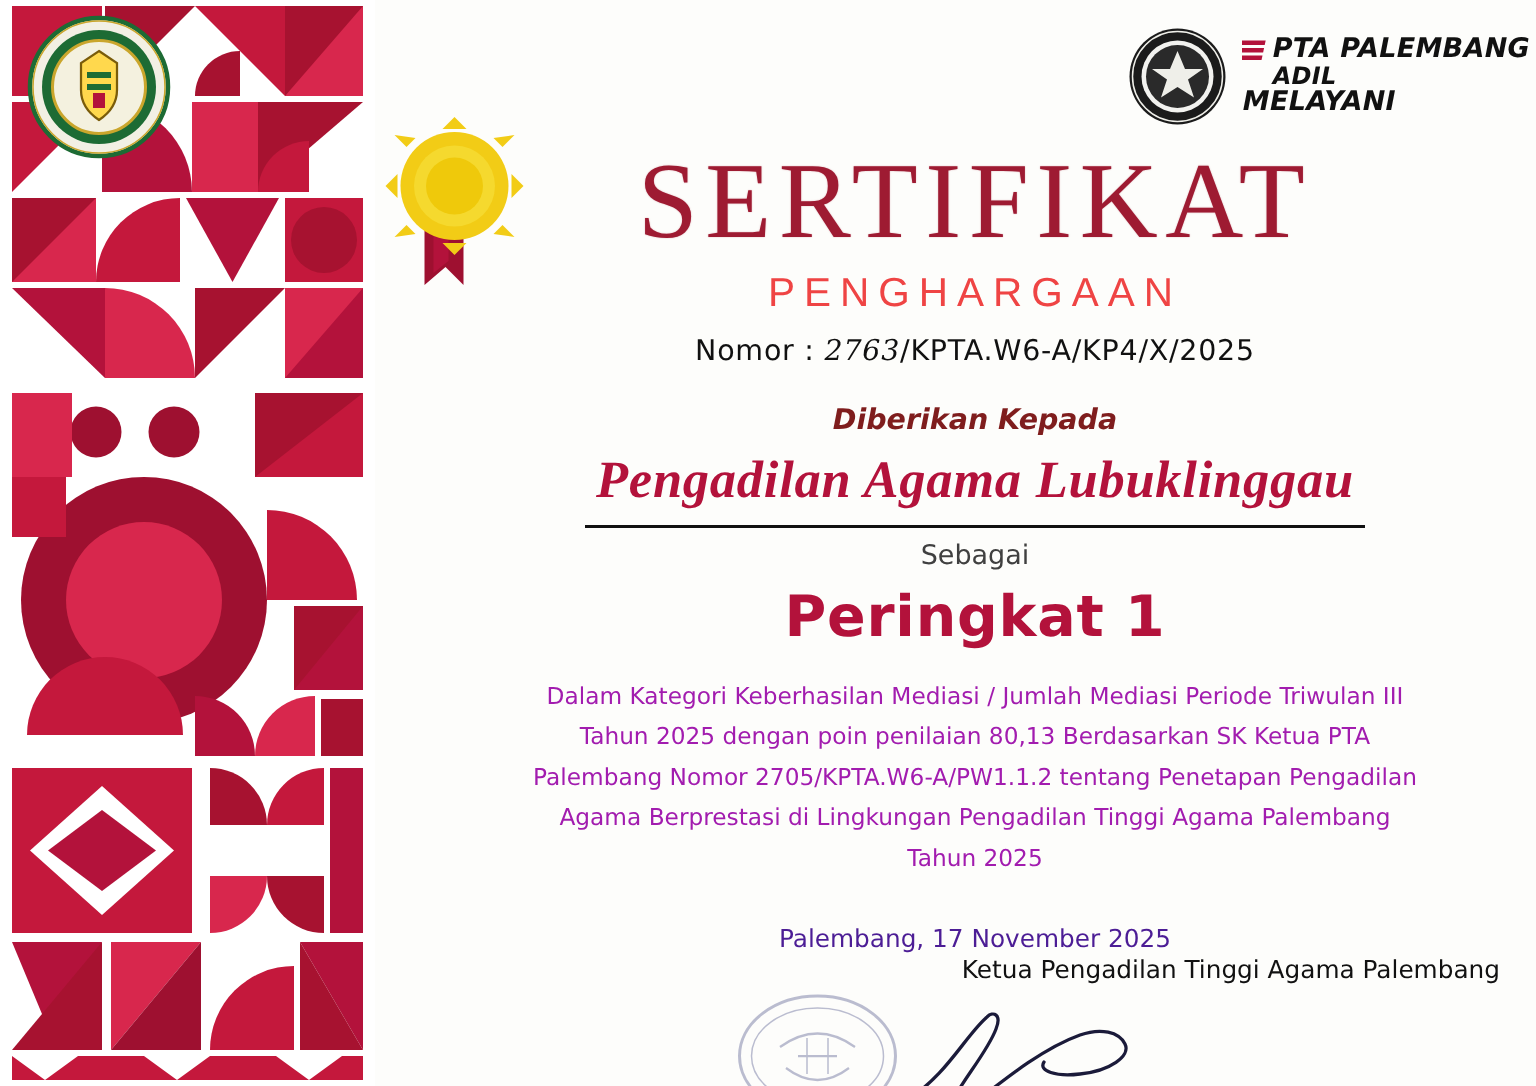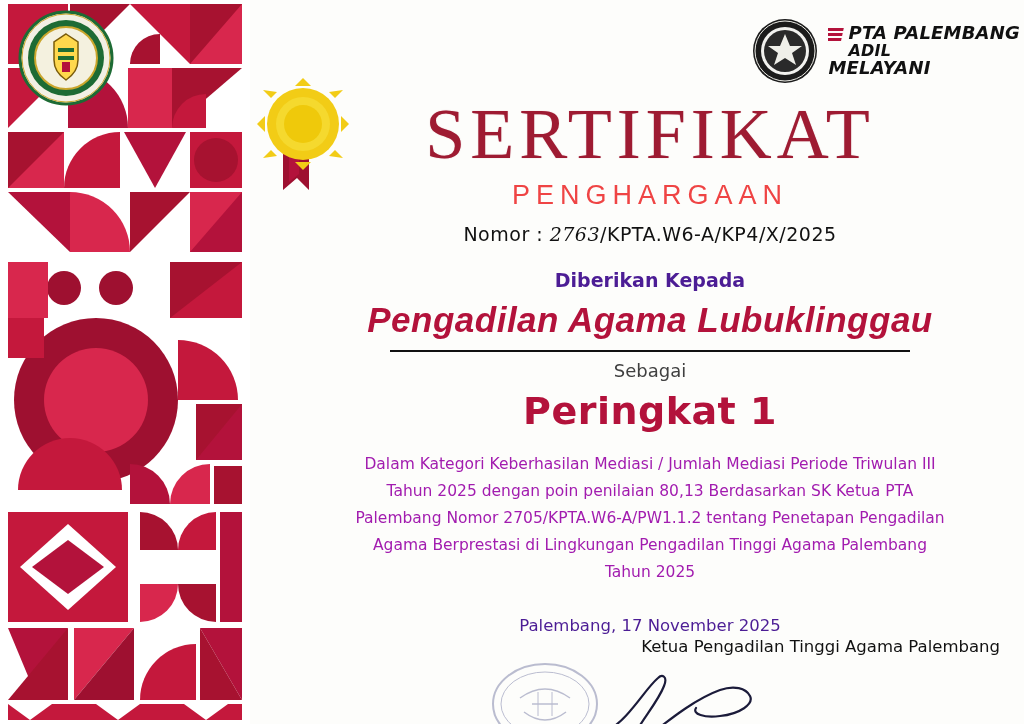--- a/index.html
+++ b/index.html
@@ -123,25 +123,26 @@
   }
   .nomor .num-hand {
     font-family: "DejaVu Serif", serif;
     font-style: italic;
   }
   .diberikan {
     margin-top: 24px;
     font-family: "DejaVu Sans", sans-serif;
     font-size: 19px;
     font-weight: bold;
-    color: #4c1d95;
+    color: #7f1d1d;
+    font-style: italic;
   }
   .recipient {
     margin-top: 10px;
-    font-family: Liberation Sans, sans-serif;
+    font-family: Liberation Serif, serif;
     font-style: italic;
     font-weight: bold;
     font-size: 35px;
     color: #b3123b;
     letter-spacing: 0.5px;
     line-height: 1.1;
   }
   .divider {
     width: 520px;
     height: 2px;

